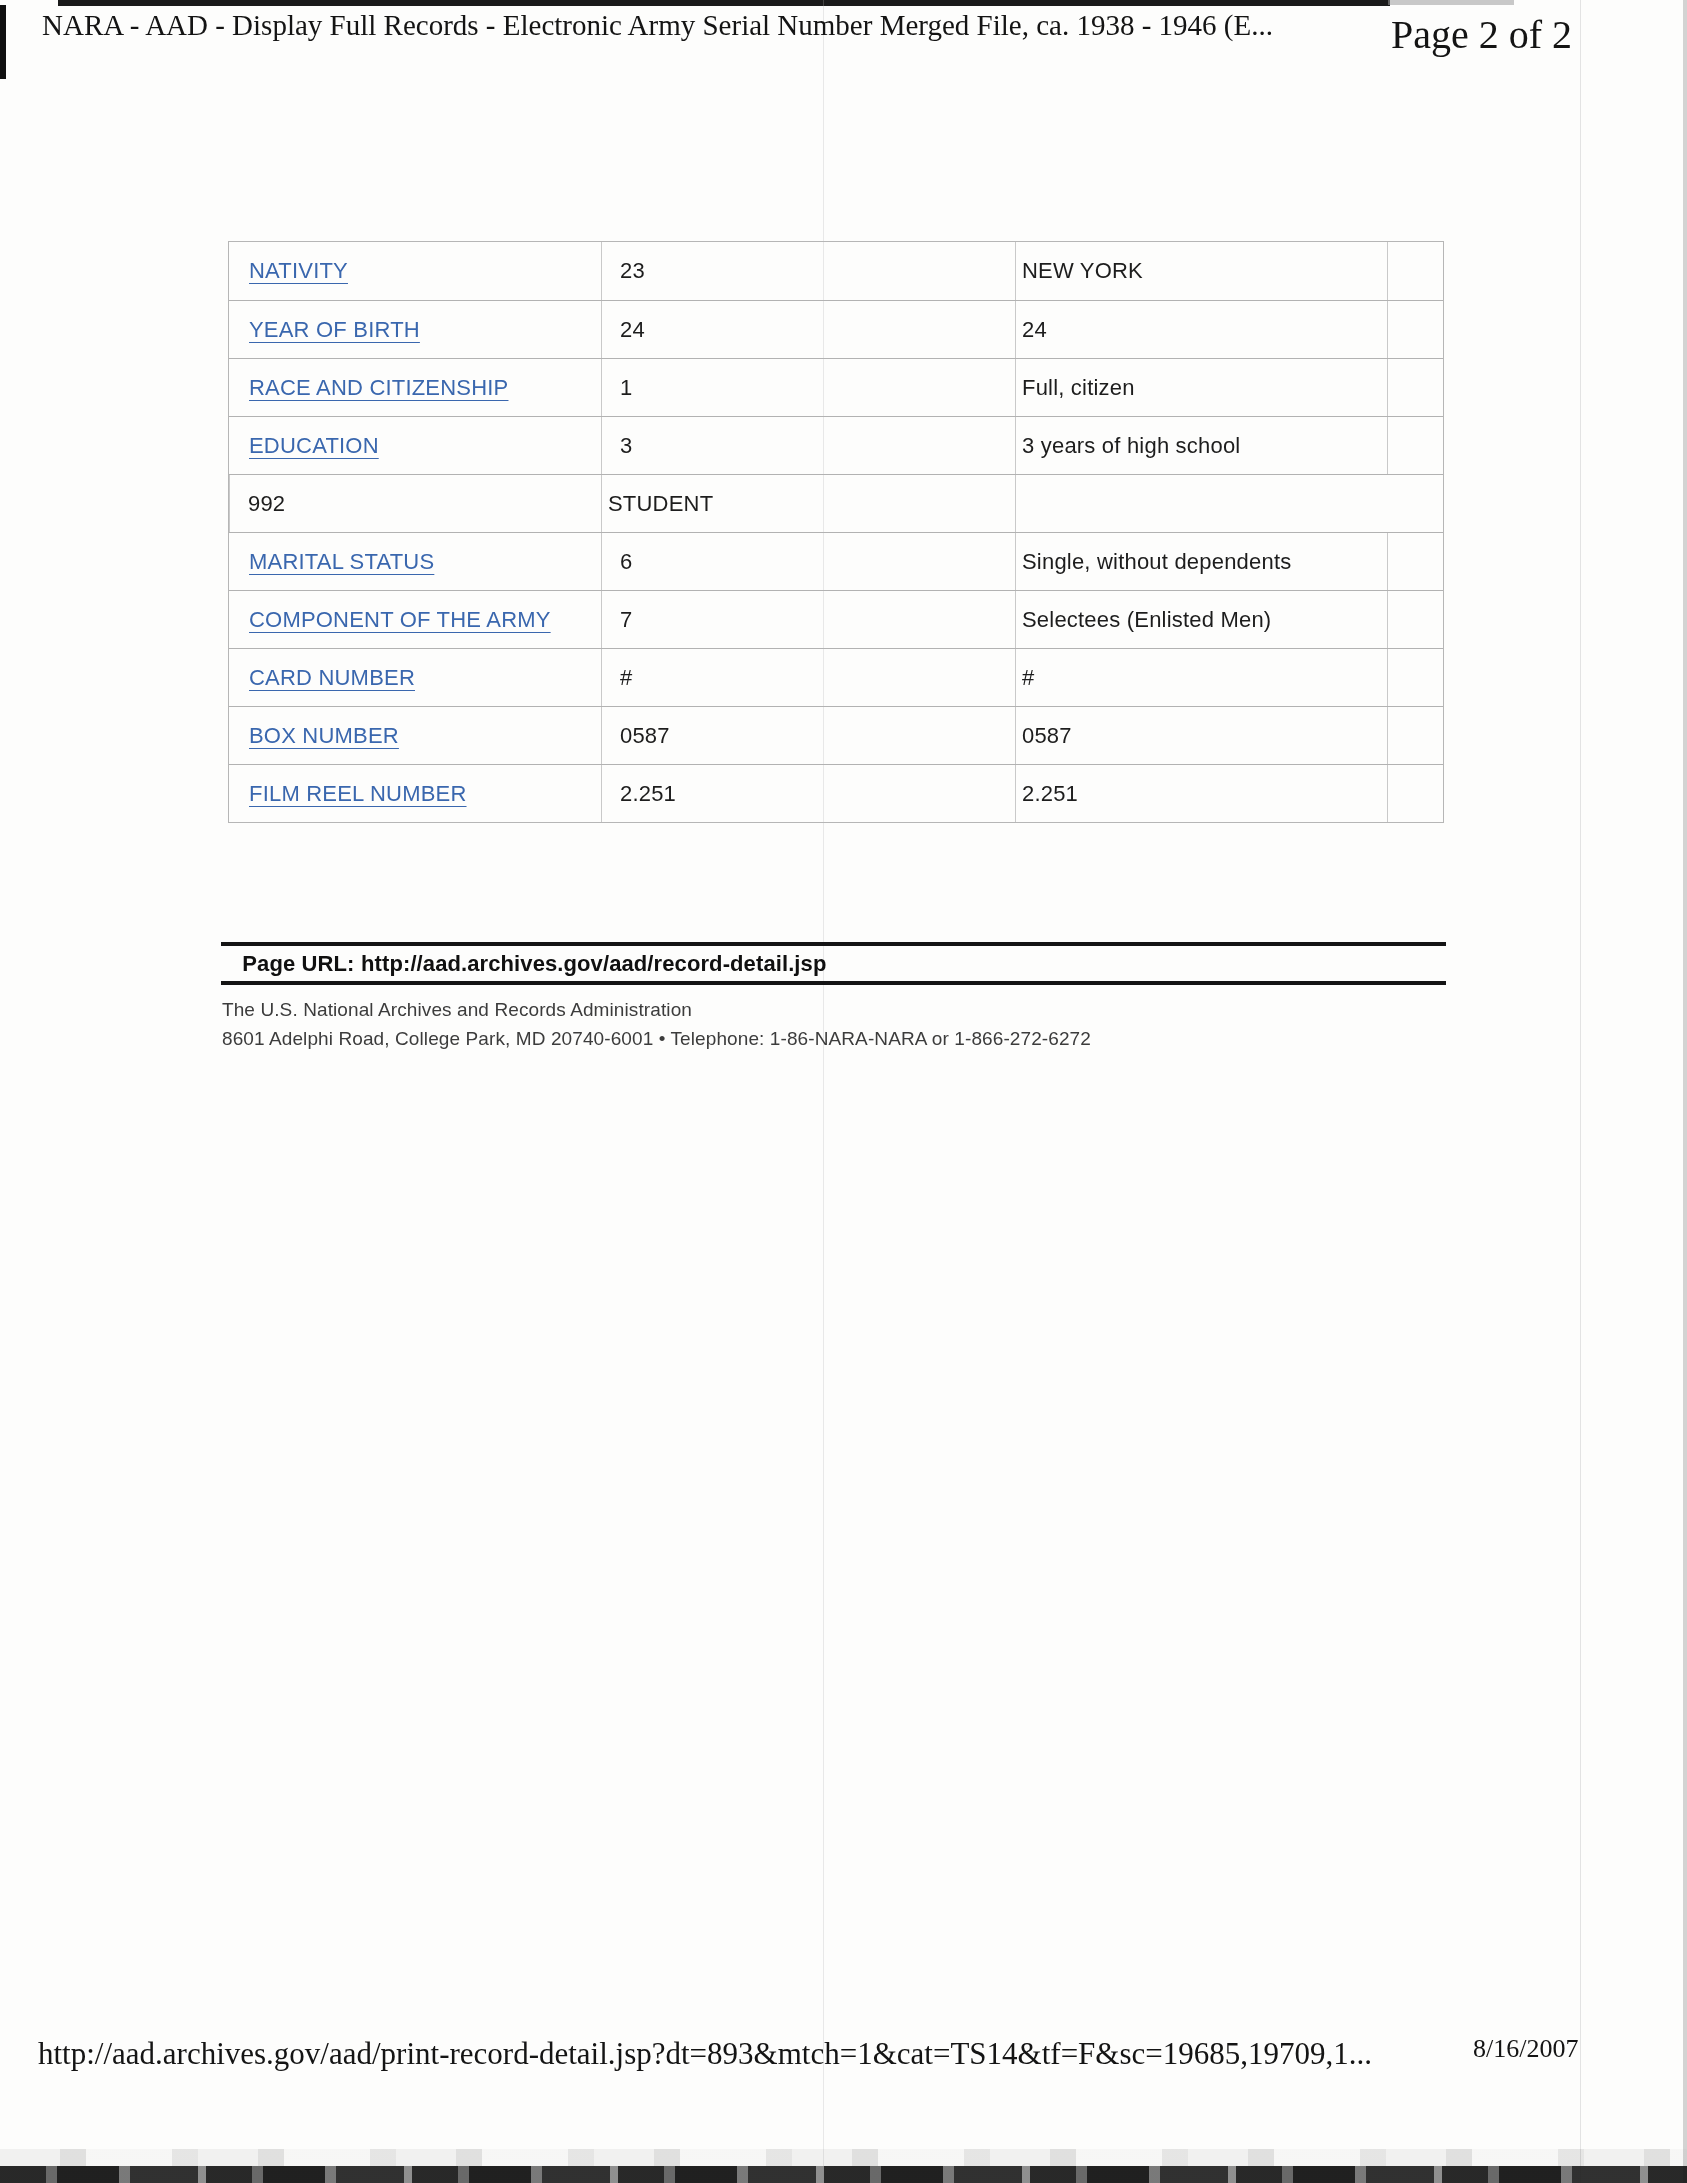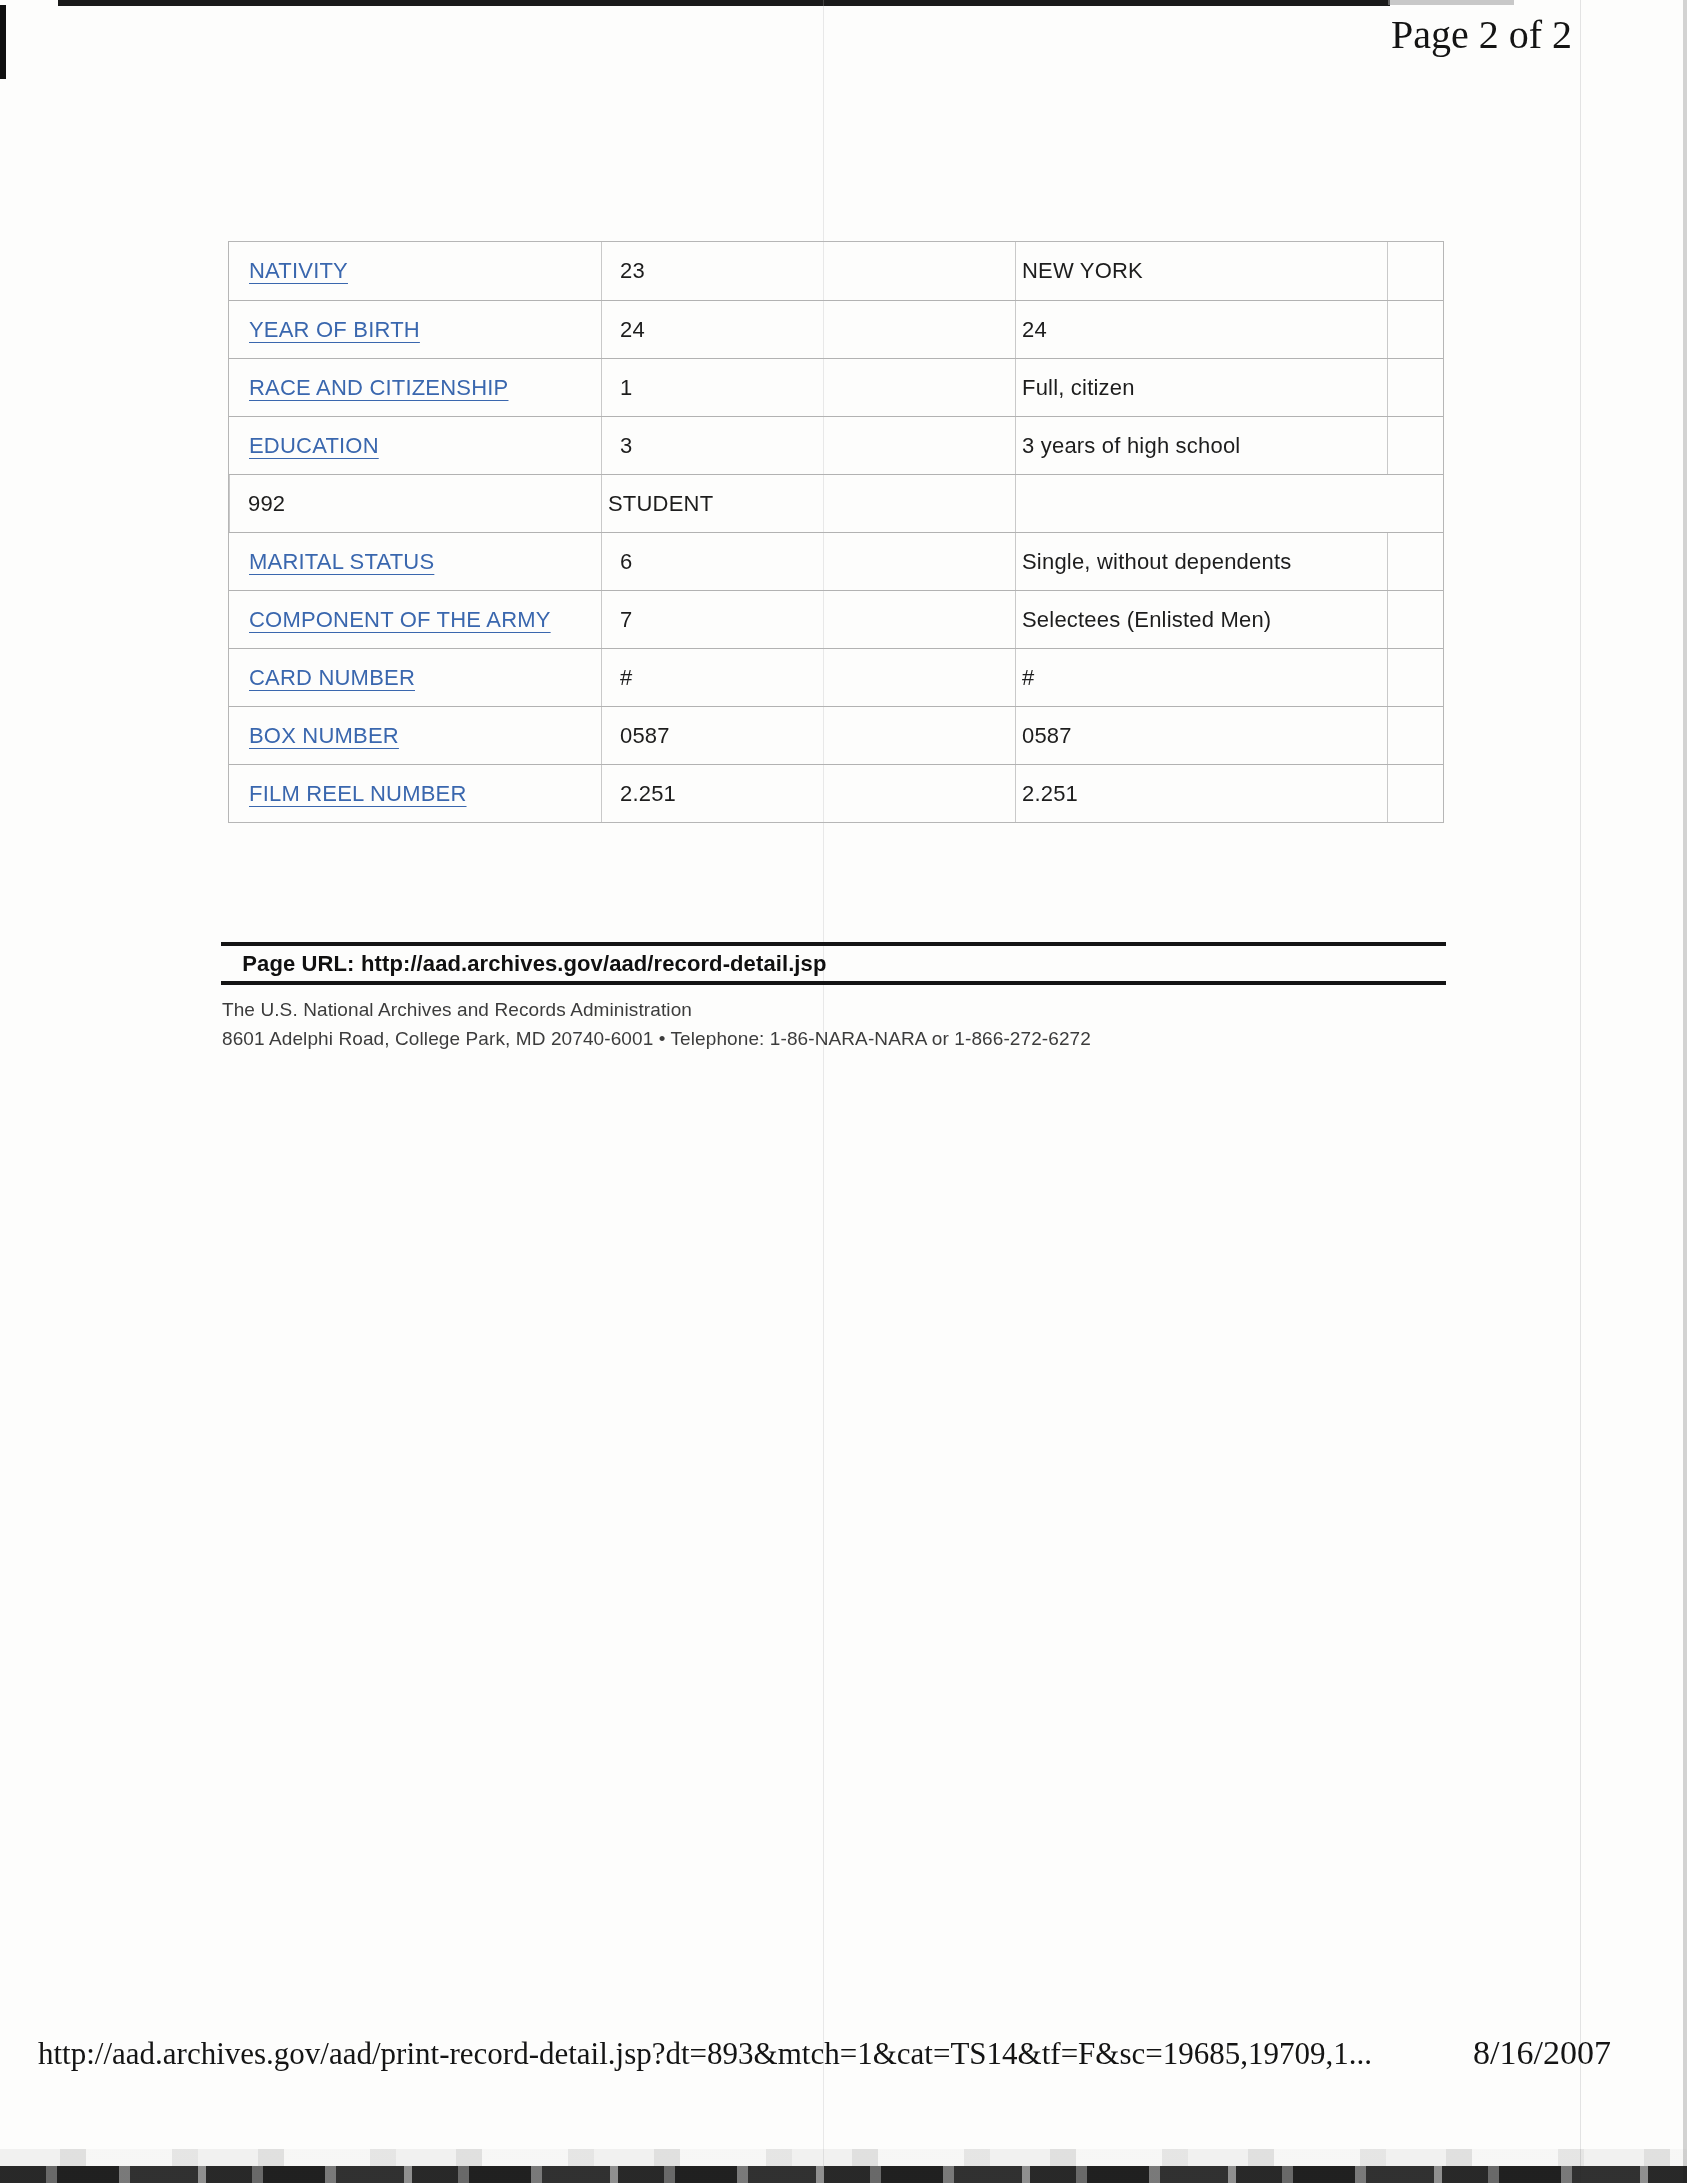--- a/index.html
+++ b/index.html
@@ -95,37 +95,38 @@
 
   
   .print-url{
     position:absolute;left:38px;top:2036px;
     font-family:"Liberation Serif", serif;
     font-size:31px;color:#141414;white-space:nowrap;
   }
   .print-date{
     position:absolute;left:1473px;top:2034px;
     font-family:"Liberation Serif", serif;
-    font-size:34px;color:#141414;white-space:nowrap;
+    font-size:26px;color:#141414;white-space:nowrap;
   }
 </style>
 </head>
 <body>
 
 <div class="page">
 
   <div class="artifact-top-strip"></div>
   <div class="artifact-top-tail"></div>
   <div class="artifact-left-wedge"></div>
   <div class="artifact-vline-mid"></div>
   <div class="artifact-vline-right"></div>
   <div class="artifact-right-edge"></div>
   <div class="artifact-bottom-noise"></div>
   <div class="artifact-bottom-band"></div>
 
+  <div class="doc-header-title">NARA - AAD - Display Full Records - Electronic Army Serial Number Merged File, ca. 1938 - 1946 (E...</div>
   <div class="page-indicator">Page 2 of 2</div>
 
   <div class="record-table">
 
     <div class="t-row">
       <div class="cell c1">
           <span class="field-link">NATIVITY</span>
         </div>
       <div class="cell c2">23</div>
       <div class="cell c3">NEW YORK</div>

